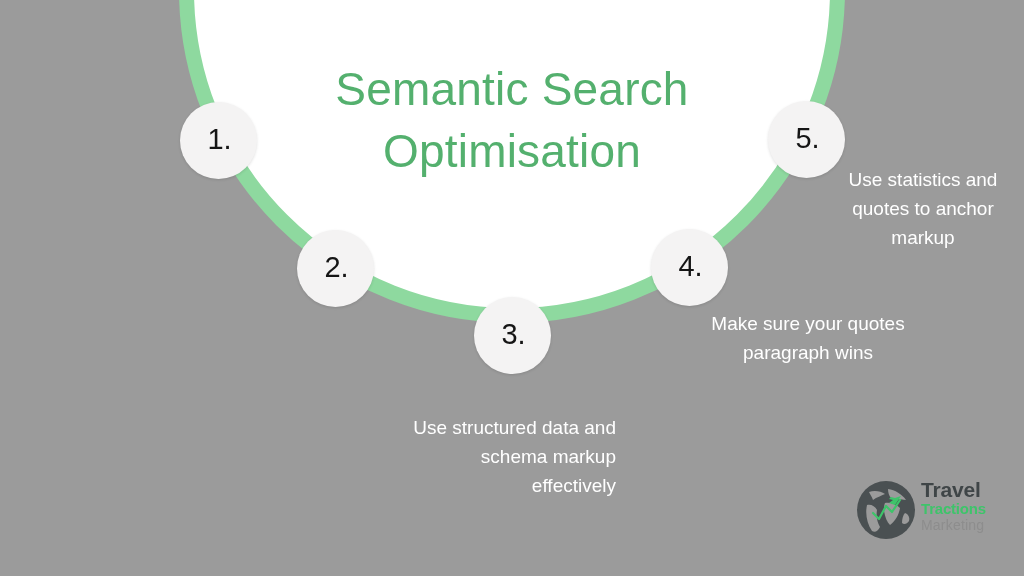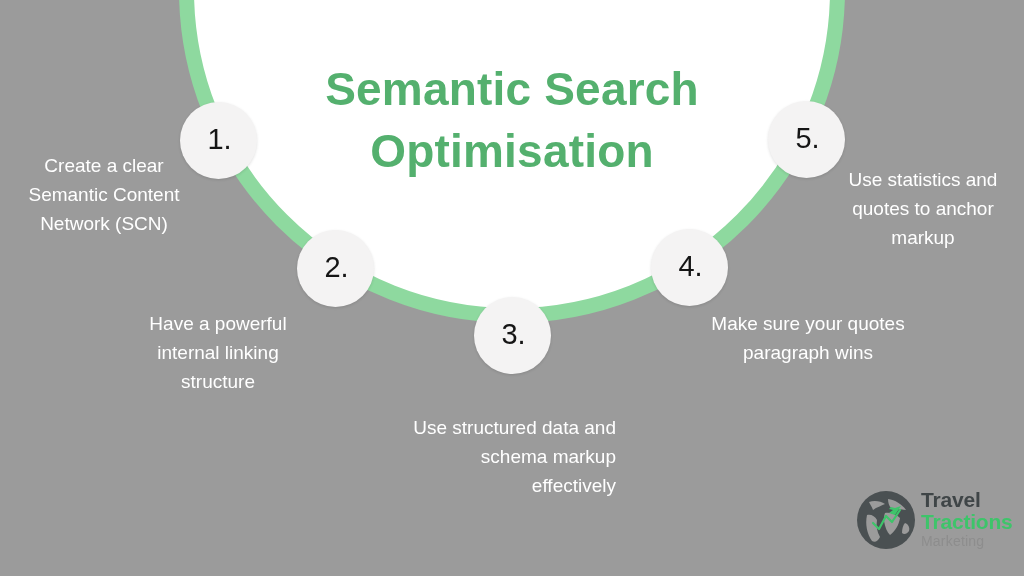--- a/index.html
+++ b/index.html
@@ -34,21 +34,21 @@
   
   #title {
     position: absolute;
     left: 262px;
     top: 58px;
     width: 500px;
     text-align: center;
     color: #54b06e;
     font-size: 46px;
     line-height: 1.35;
-    font-weight: 700;
+    font-weight: 400;
     letter-spacing: 0.2px;
   }
 
   
   .step-bubble {
     position: absolute;
     width: 77px;
     height: 77px;
     border-radius: 50%;
     background: #f4f3f3;
@@ -81,21 +81,21 @@
   #caption-1 { left: 8px;   top: 152px; width: 192px; }
   #caption-2 { left: 122px; top: 310px; width: 192px; }
   #caption-3 { left: 410px; top: 414px; width: 206px; text-align: right; }
   #caption-4 { left: 700px; top: 310px; width: 216px; }
   #caption-5 { left: 834px; top: 166px; width: 178px; }
 
   
   #logo {
     position: absolute;
     left: 855px;
-    top: 483px;
+    top: 473px;
     width: 160px;
     height: 78px;
   }
   #logo-globe {
     position: absolute;
     left: 0;
     top: 6px;
     width: 62px;
     height: 62px;
   }
@@ -108,21 +108,21 @@
   }
   .logo-line { display: block; white-space: nowrap; }
   #logo-line-1 {
     color: #3f4547;
     font-size: 21px;
     font-weight: bold;
     letter-spacing: -0.2px;
   }
   #logo-line-2 {
     color: #3ec46a;
-    font-size: 21px;
+    font-size: 15px;
     font-weight: bold;
     letter-spacing: -0.2px;
     margin-top: 1px;
   }
   #logo-line-3 {
     color: #8d8d8d;
     font-size: 14px;
     font-weight: normal;
     letter-spacing: 0.2px;
     margin-top: 2px;
@@ -133,26 +133,24 @@
 
 <div id="canvas">
 
   <div id="ring-wrap"></div>
 
   <div id="title">Semantic Search Optimisation</div>
 
   <div class="step-bubble" id="bubble-1">
     <span>1.</span>
   </div>
-  <div class="step-caption" id="caption-1">Create a clear Semantic Content Network (SCN)</div>
 
   <div class="step-bubble" id="bubble-2">
     <span>2.</span>
   </div>
-  <div class="step-caption" id="caption-2">Have a powerful internal linking structure</div>
 
   <div class="step-bubble" id="bubble-3">
     <span>3.</span>
   </div>
   <div class="step-caption" id="caption-3">Use structured data and schema markup effectively</div>
 
   <div class="step-bubble" id="bubble-4">
     <span>4.</span>
   </div>
   <div class="step-caption" id="caption-4">Make sure your quotes paragraph wins</div>

